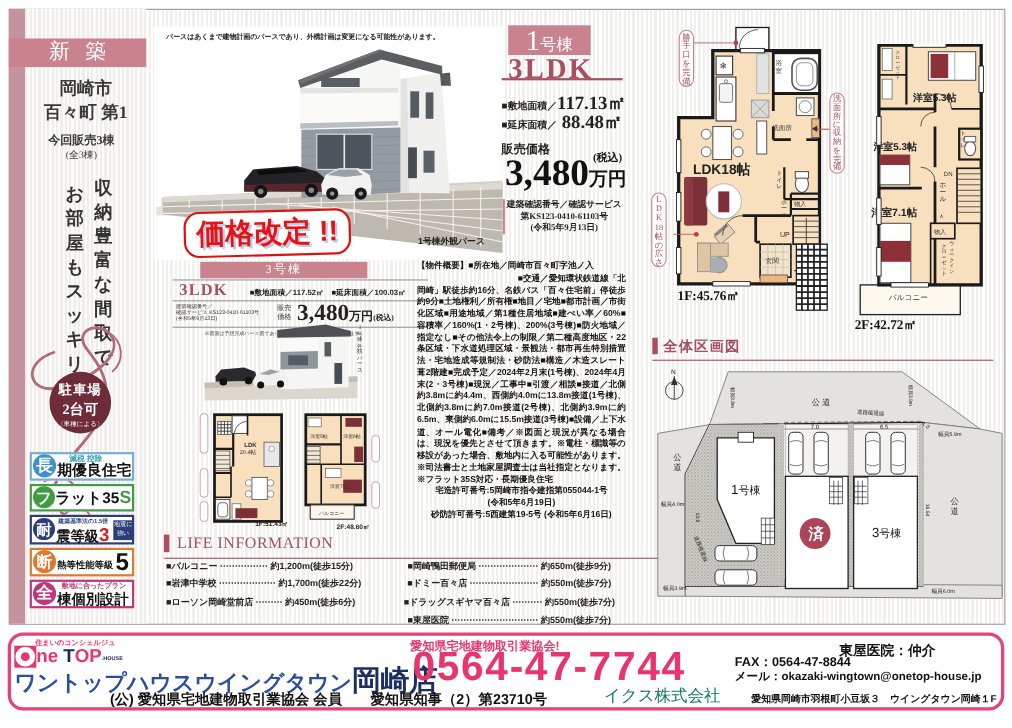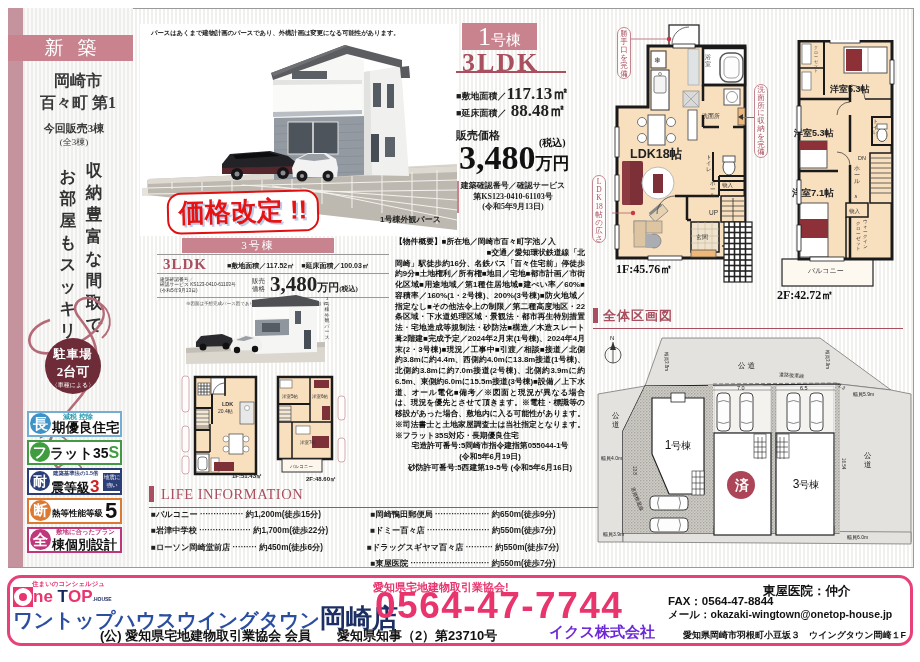--- a/index.html
+++ b/index.html
@@ -298,21 +298,21 @@
 
 <div class="abs serif" style="left:456px;top:99px;font-size:9px;color:#222;font-weight:bold;">■延床面積／<span style="font-size:17px;"> 88.48㎡</span></div>
 
 <div class="abs serif" style="left:456px;top:128px;font-size:11px;color:#222;font-weight:bold;">販売価格</div>
 
 <div class="abs serif" style="left:459px;top:139px;font-size:34px;color:#111;font-weight:bold;">3,480<span style="font-size:17px;">万円</span></div>
 <div class="abs serif" style="left:539px;top:136px;font-size:10px;color:#111;font-weight:bold;">(税込)</div>
 
 <div class="abs serif" style="left:457px;top:181px;width:108px;border-left:2px solid #c9838f;font-size:8px;color:#222;font-weight:bold;text-align:center;line-height:10.5px;">建築確認番号／確認サービス<br>第KS123-0410-61103号<br>(令和5年9月13日)</div>
 
-<div class="abs" style="left:379px;top:237px;width:190px;font-size:7.8px;line-height:10.75px;color:#111;font-weight:bold;text-align:justify;text-justify:inter-ideograph;padding-left:16px;">【物件概要】■所在地／岡崎市百々町字池ノ入<br>
+<div class="abs" style="left:379px;top:237px;width:190px;font-size:7.8px;line-height:10.75px;color:#111;font-weight:bold;text-align:justify;text-justify:inter-ideograph;">【物件概要】■所在地／岡崎市百々町字池ノ入<br>
 <span style="display:block;text-align:right;">■交通／愛知環状鉄道線「北</span>岡崎」駅徒歩約16分、名鉄バス「百々住宅前」停徒歩約9分■土地権利／所有権■地目／宅地■都市計画／市街化区域■用途地域／第1種住居地域■建ぺい率／60%■容積率／160%(1・2号棟)、200%(3号棟)■防火地域／指定なし■その他法令上の制限／第二種高度地区・22条区域・下水道処理区域・景観法・都市再生特別措置法・宅地造成等規制法・砂防法■構造／木造スレート葺2階建■完成予定／2024年2月末(1号棟)、2024年4月末(2・3号棟)■現況／工事中■引渡／相談■接道／北側約3.8mに約4.4m、西側約4.0mに13.8m接道(1号棟)、北側約3.8mに約7.0m接道(2号棟)、北側約3.9mに約6.5m、東側約6.0mに15.5m接道(3号棟)■設備／上下水道、オール電化■備考／※図面と現況が異なる場合は、現況を優先とさせて頂きます。※電柱・標識等の移設があった場合、敷地内に入る可能性があります。※司法書士と土地家屋調査士は当社指定となります。※フラット35S対応・長期優良住宅<br>
 <span style="display:block;text-align:center;font-weight:bold;">宅造許可番号:5岡崎市指令建指第055044-1号<br>(令和5年6月19日)<br>砂防許可番号:5西建第19-5号 (令和5年6月16日)</span></div>
 
 <div class="abs" style="left:149px;top:485px;width:452px;border-bottom:1.5px solid #a84f60;padding-bottom:4px;">
 <span class="serif" style="border-left:5px solid #a84f60;padding-left:7px;color:#a84f60;font-size:14.5px;letter-spacing:0.5px;">LIFE INFORMATION</span>
 </div>
 
 <div class="abs" style="left:151px;top:507px;font-size:8.2px;color:#222;font-weight:bold;line-height:16.3px;white-space:nowrap;">
 <div>■バルコニー ················ 約1,200m(徒歩15分)</div>
 <div>■岩津中学校 ··················· 約1,700m(徒歩22分)</div>
@@ -690,15 +690,15 @@
 <div class="abs" style="left:100px;top:627px;font-size:13px;font-weight:bold;color:#111;">(公) 愛知県宅地建物取引業協会 会員　　愛知県知事（2）第23710号</div>
 
 <div class="abs" style="left:373px;top:580px;font-size:11px;font-weight:bold;color:#e8356e;">愛知県宅地建物取引業協会!</div>
 
 <div class="abs" style="left:375px;top:589px;font-size:37px;font-weight:bold;color:#e8356e;letter-spacing:1.5px;line-height:34px;">0564-47-7744</div>
 
 <div class="abs" style="left:668px;top:594px;font-size:11.5px;font-weight:bold;color:#111;">FAX：0564-47-8844</div>
 
 <div class="abs" style="left:668px;top:608px;font-size:10.5px;font-weight:bold;color:#111;">メール：okazaki-wingtown@onetop-house.jp</div>
 
-<div class="abs" style="left:549px;top:623px;font-size:15px;font-weight:bold;color:#6d28d9;">イクス株式会社</div>
+<div class="abs" style="left:549px;top:623px;font-size:15px;font-weight:normal;color:#0f766e;">イクス株式会社</div>
 
 <div class="abs" style="left:683px;top:629px;font-size:9px;font-weight:bold;color:#111;">愛知県岡崎市羽根町小豆坂３　ウイングタウン岡崎１F</div>
 
 </body></html>

